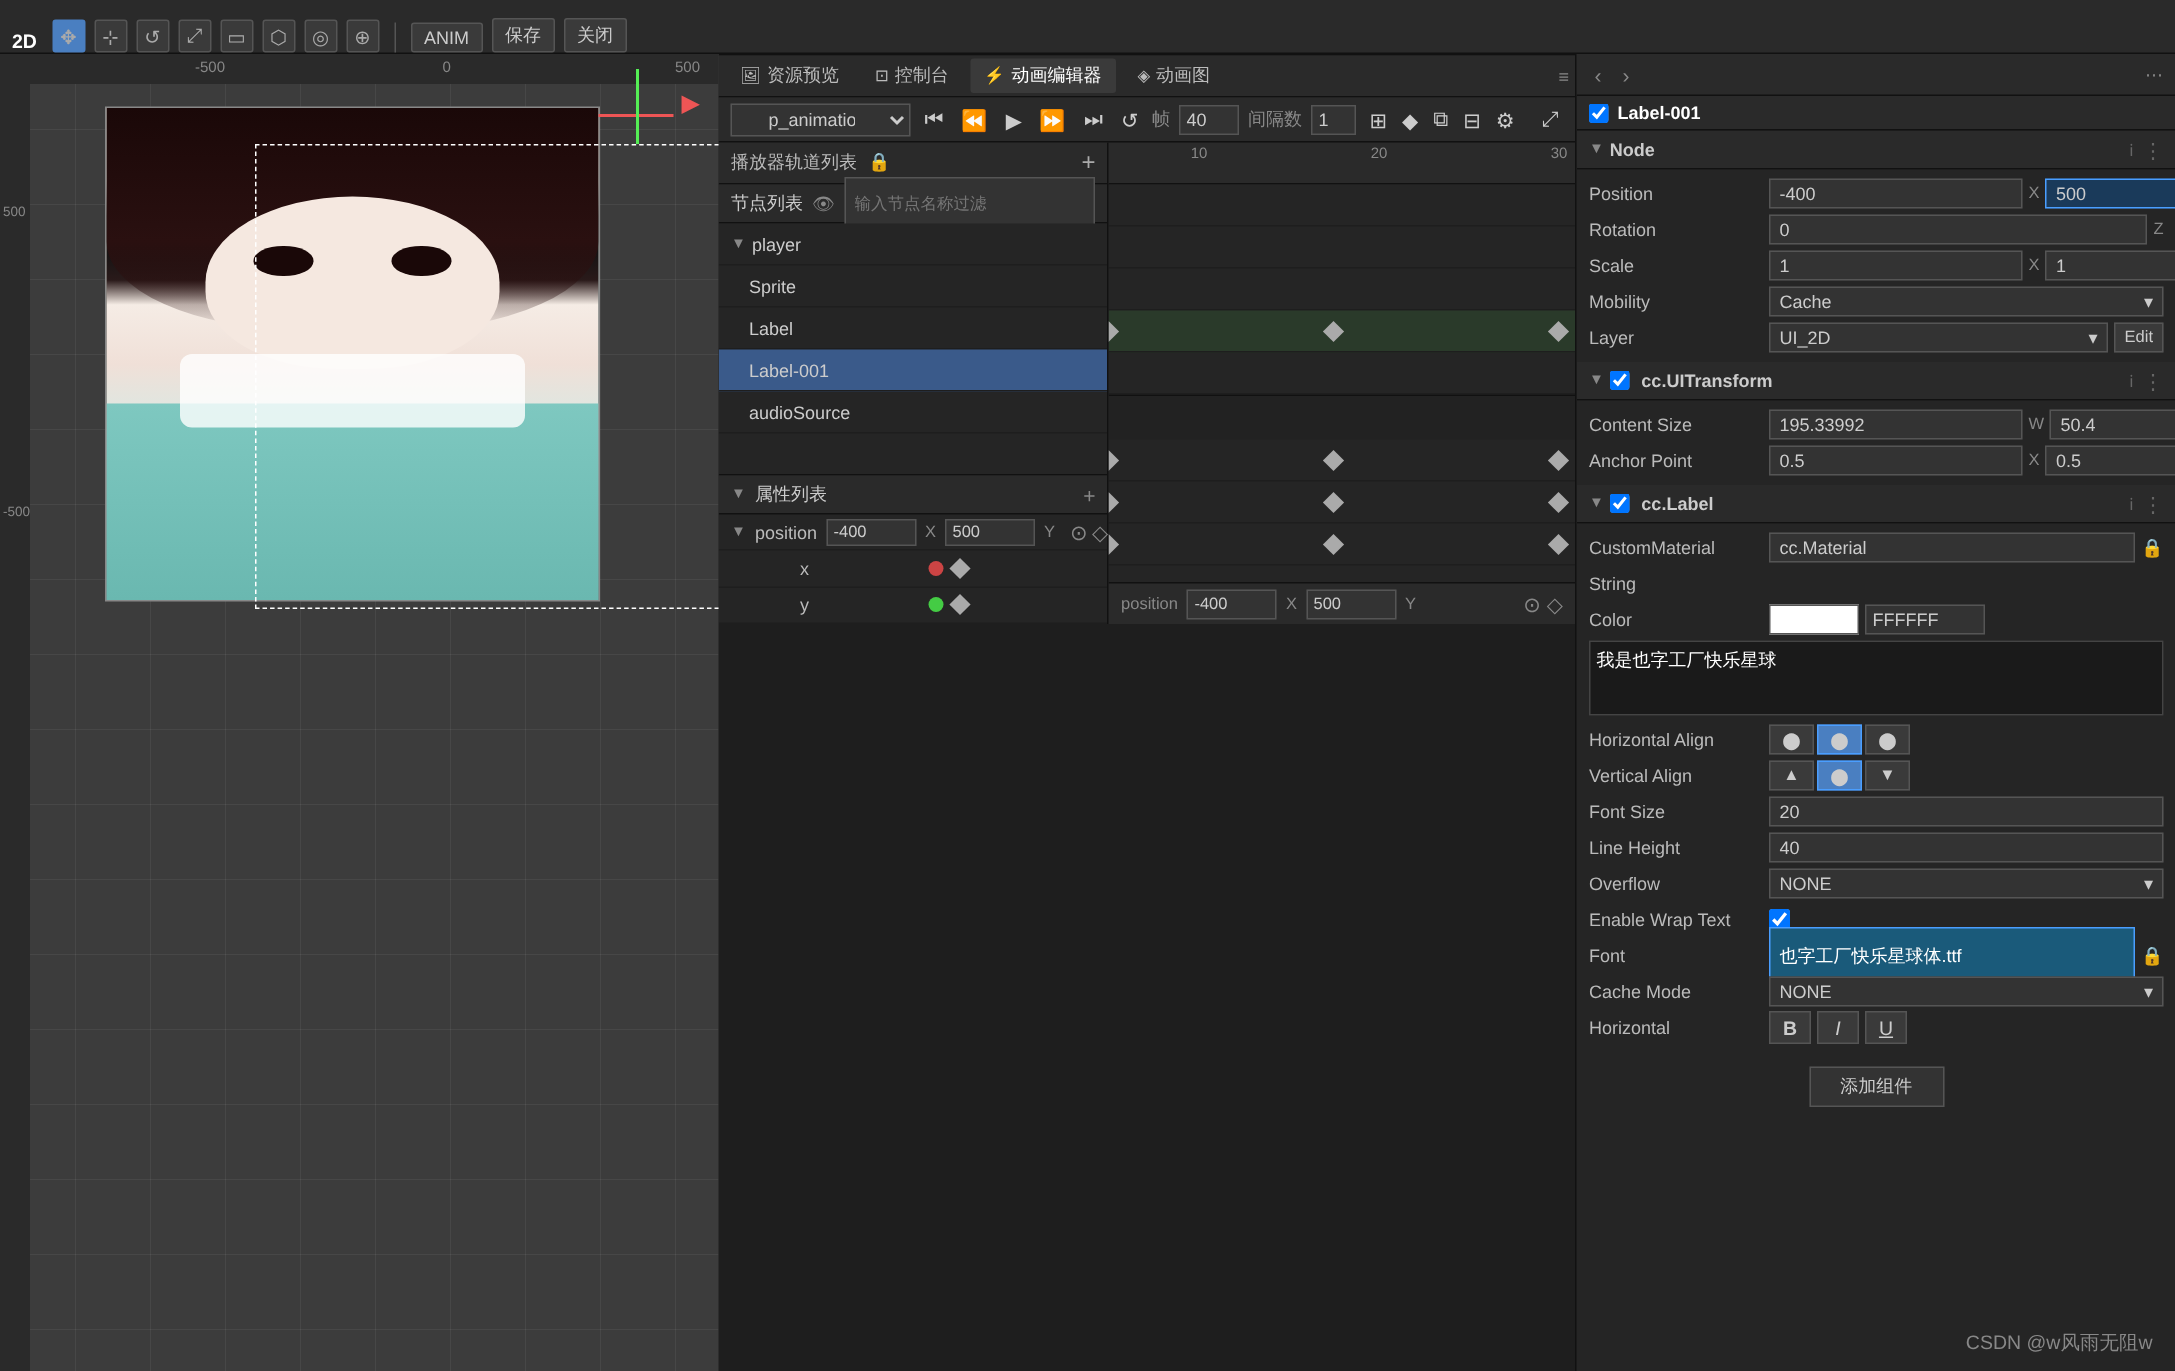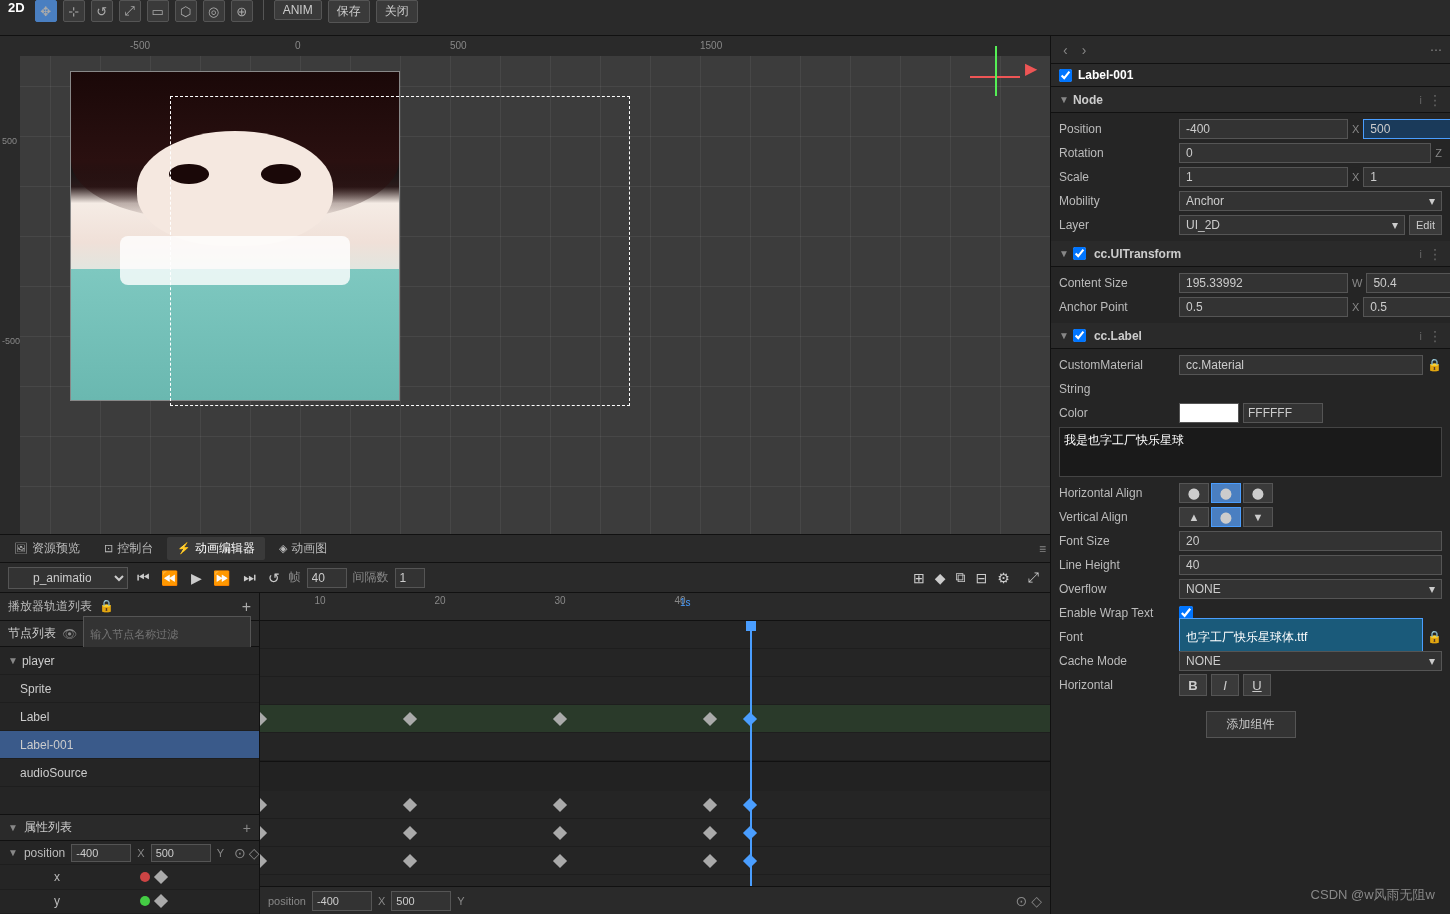--- a/index.html
+++ b/index.html
@@ -4,21 +4,21 @@
   <style>
     * { margin: 0; padding: 0; box-sizing: border-box; }
     body { width: 1450px; height: 914px; background: #1e1e1e; color: #ccc; font-family: 'Microsoft YaHei', Arial, sans-serif; font-size: 12px; overflow: hidden; display: flex; flex-direction: column; }
 
     
     .top-toolbar {
       height: 36px;
       background: #2a2a2a;
       border-bottom: 1px solid #111;
       display: flex;
-      align-items: flex-start;
+      align-items: flex-end;
       padding: 0 8px;
       gap: 6px;
       flex-shrink: 0;
     }
     .toolbar-btn {
       background: #3a3a3a;
       border: 1px solid #555;
       color: #ccc;
       padding: 2px 8px;
       cursor: pointer;
@@ -43,21 +43,21 @@
     .main-area {
       flex: 1;
       display: flex;
       overflow: hidden;
     }
 
     
     .center-area {
       flex: 1;
       display: flex;
-      flex-direction: column;
+      flex-direction: row;
       overflow: hidden;
     }
 
     
     .viewport {
       flex: 1;
       background: #3c3c3c;
       position: relative;
       overflow: hidden;
       min-height: 0;
@@ -788,21 +788,21 @@
             <span class="prop-xy-label">X</span>
             <input class="prop-input" value="1" style="">
 
           </div>
         </div>
 
         <div class="prop-line">
           <span class="prop-label">Mobility</span>
           <div class="prop-value-area">
             <div class="prop-dropdown">
-              <span>Anchor</span>
+              <span>Cache</span>
               <span>▾</span>
             </div>
           </div>
         </div>
 
         <div class="prop-line">
           <span class="prop-label">Layer</span>
           <div class="prop-value-area">
             <div class="prop-dropdown">
               <span>UI_2D</span>

